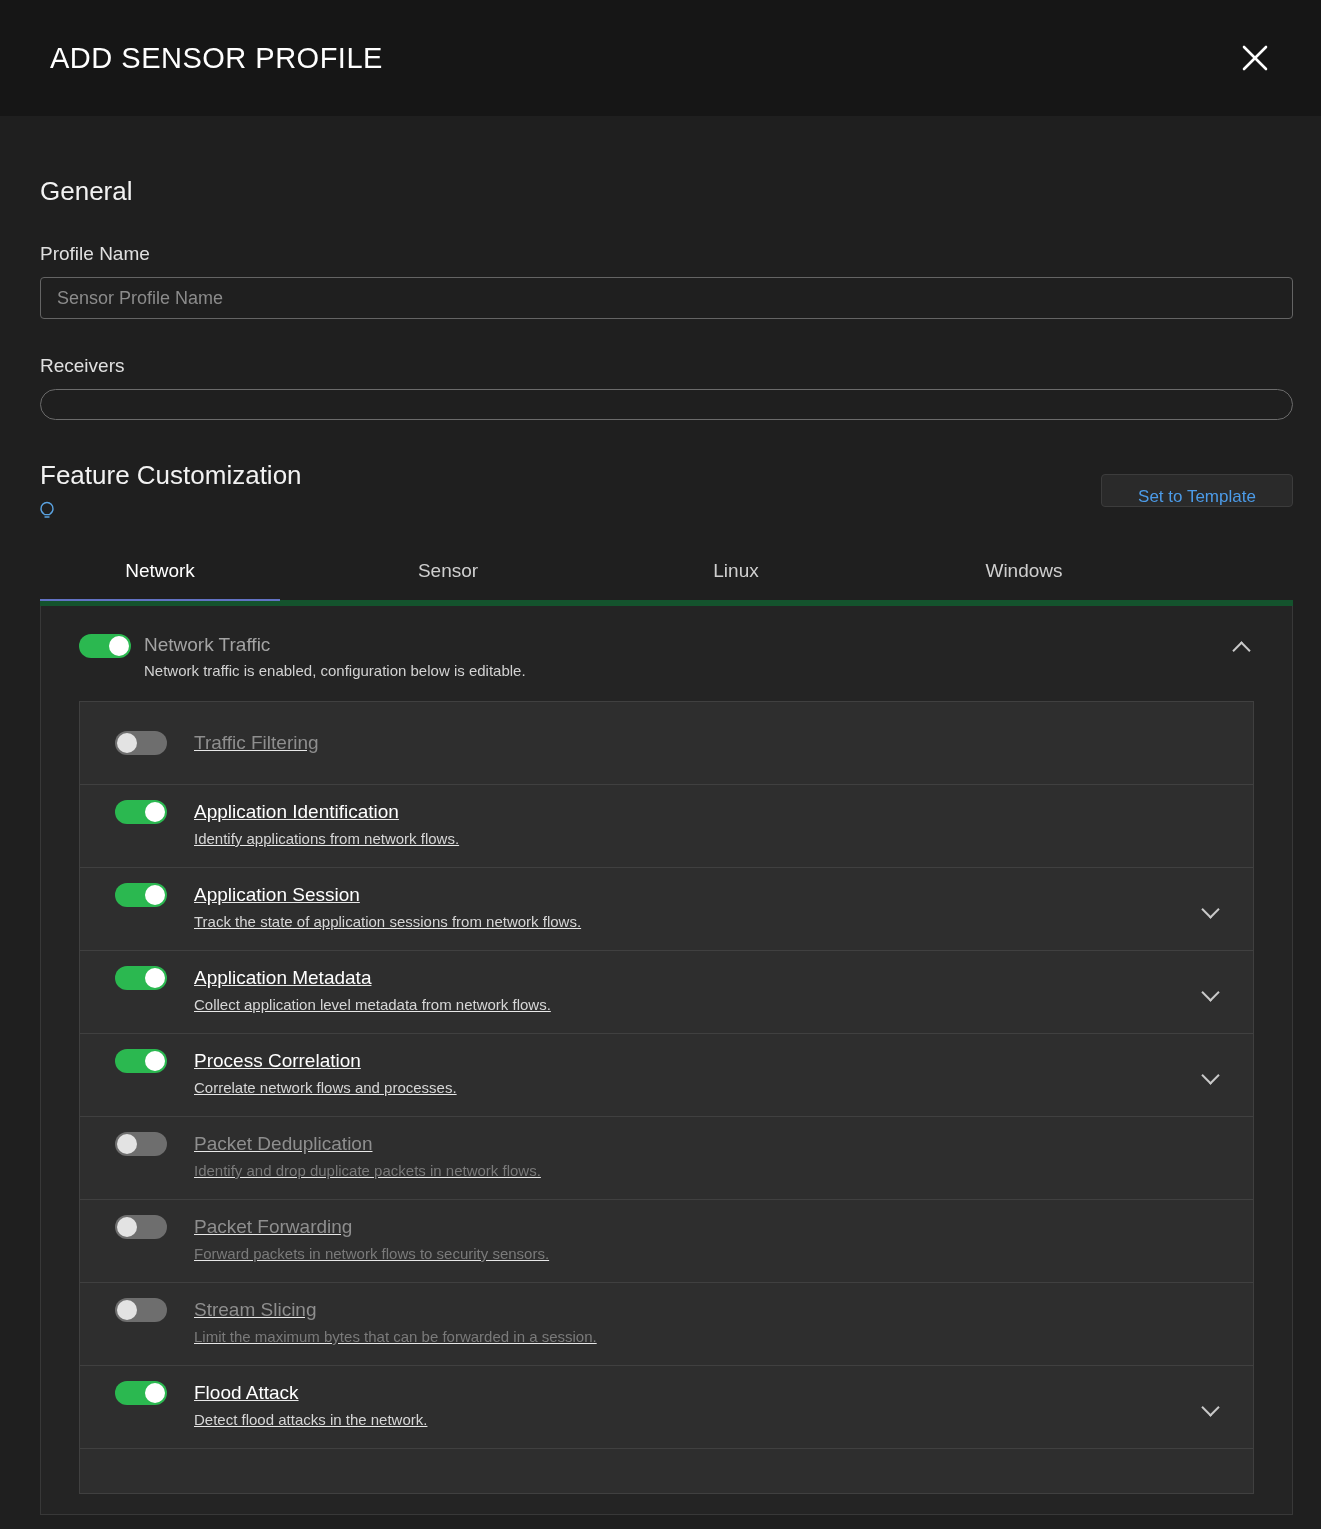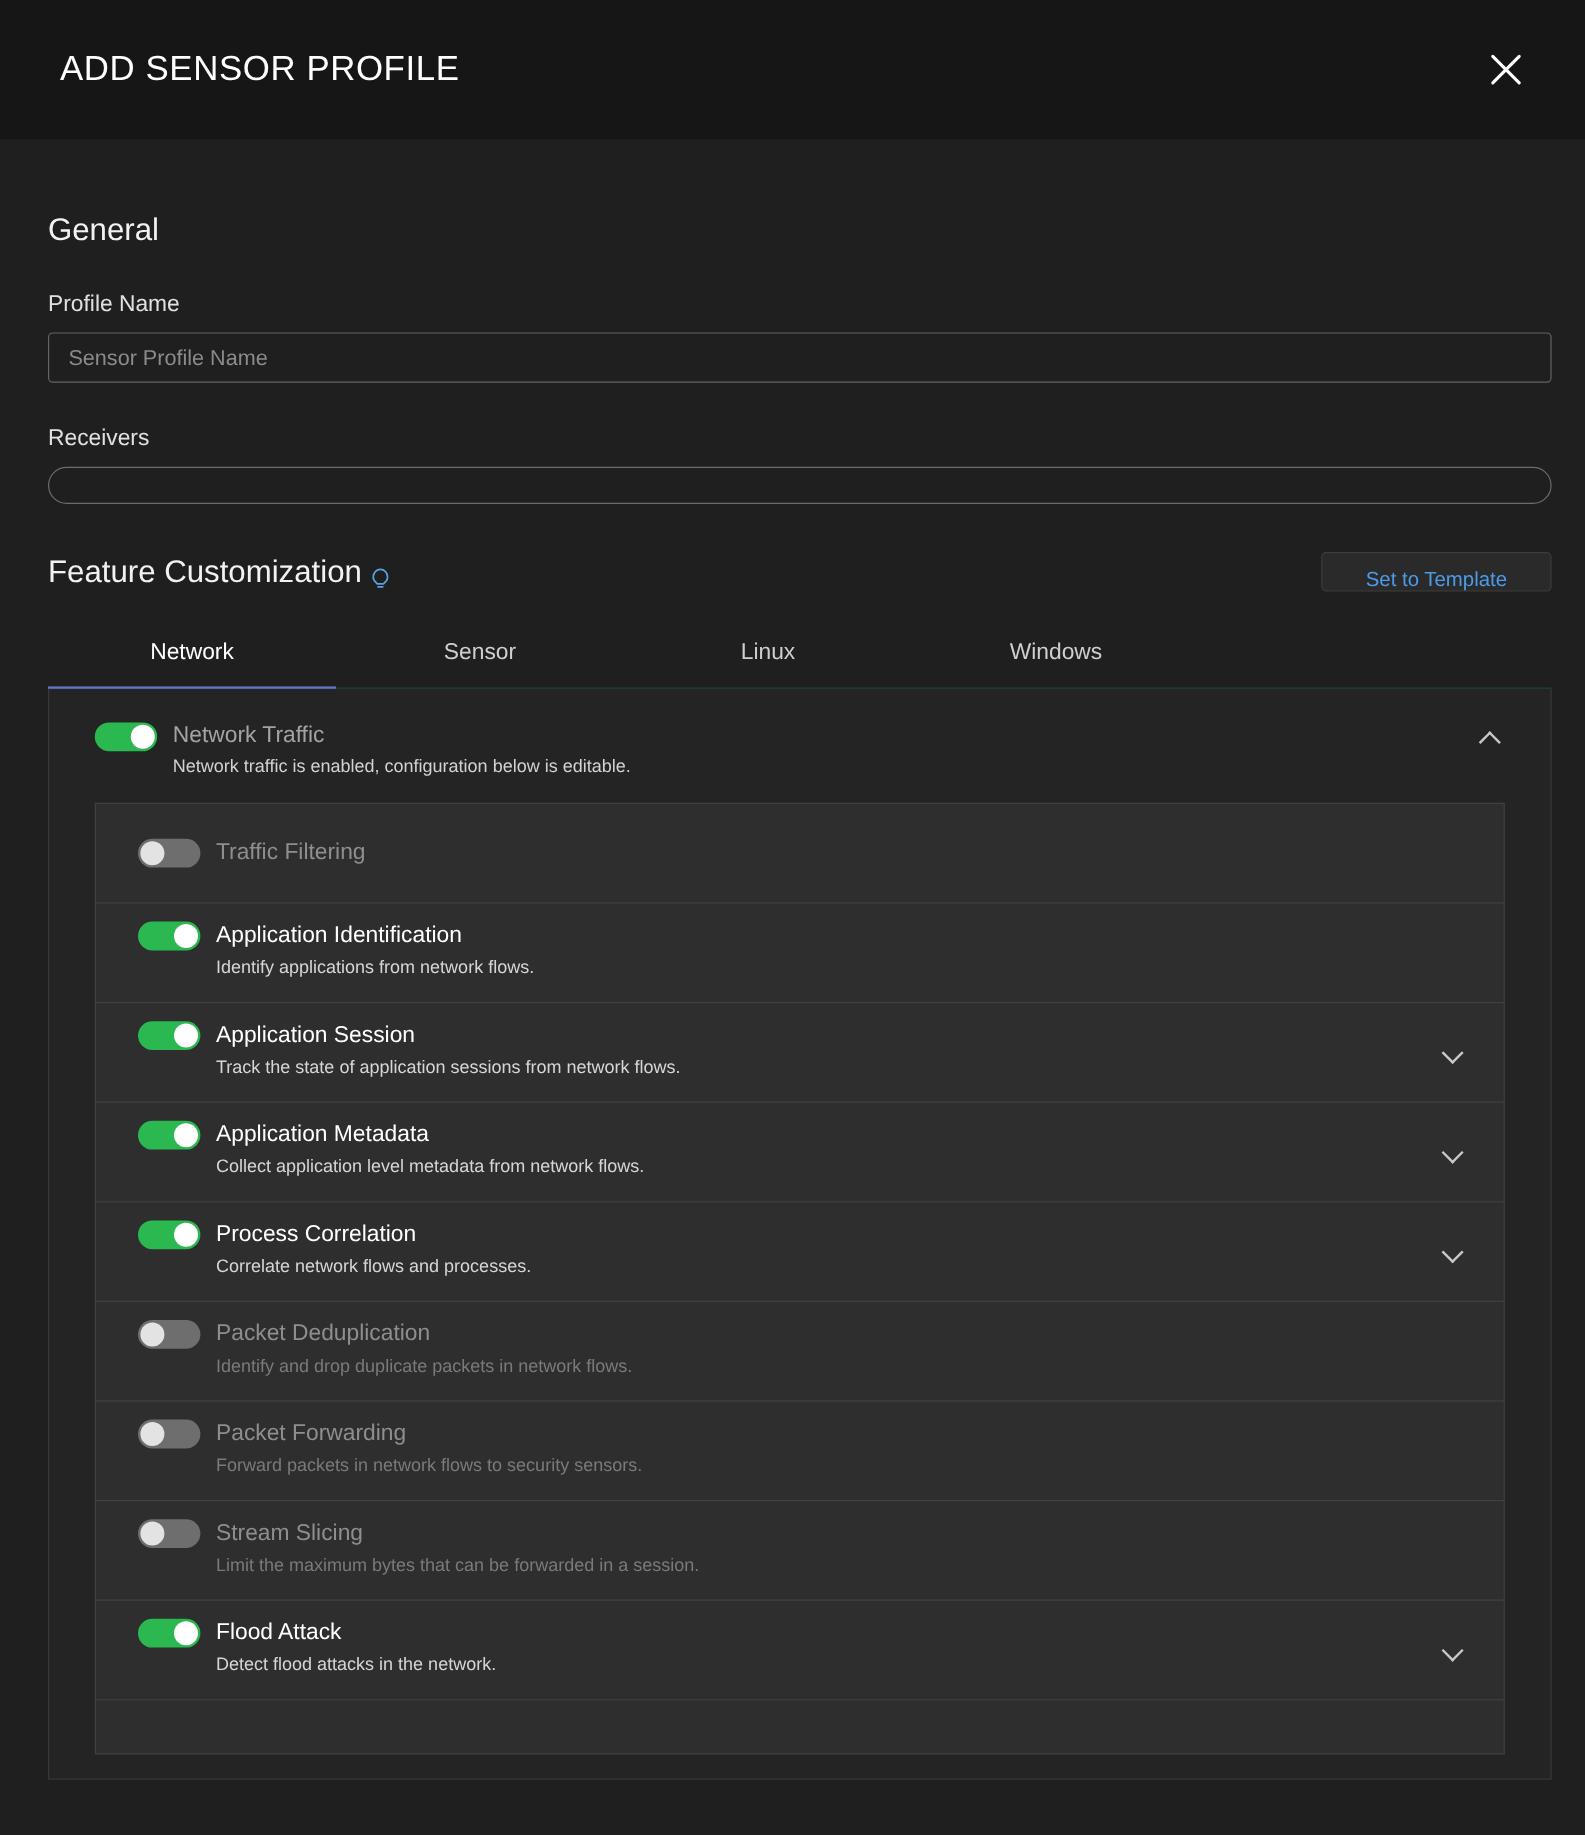--- a/index.html
+++ b/index.html
@@ -37,32 +37,32 @@
   .text-input::placeholder { color:#8b8b8b; }
 
   .pill-input {
     margin-top:12px; width:100%; height:31px;
     border:1px solid #6b6b6b; border-radius:16px; background:transparent;
     cursor:text;
   }
 
   
   .fc-header { margin-top:40px; display:flex; align-items:center; justify-content:space-between; }
-  .fc-title-wrap { display:flex; align-items:flex-end; gap:8px; }
+  .fc-title-wrap { display:flex; align-items:flex-start; gap:8px;flex-direction:column; }
   .bulb { margin-top:2px; }
 
   .template-btn {
     min-width:192px; height:33px; padding:12px 24px;
     background:#2a2a2a; border:1px solid #3c3c3c; border-radius:4px;
     color:var(--accent-blue,#4c9be8); font-size:17px; cursor:pointer;
     font-family:"Liberation Sans", sans-serif;
   }
 
   
-  .tabs { margin-top:22px; display:flex; border-bottom:1px solid #14532d; }
+  .tabs { margin-top:22px; display:flex; border-bottom:6px solid #14532d;gap:48px; }
   .tab {
     width:240px; height:58px; display:flex; align-items:center; justify-content:center;
     font-size:19px; color:#cfcfcf; cursor:pointer; position:relative;
   }
   .tab.active { color:#ffffff; }
   .tab.active::after {
     content:""; position:absolute; left:0; right:0; bottom:-1px; height:2px;
     background:var(--tab-indicator,#6272c4);
   }
 
@@ -102,21 +102,21 @@
 
   
   .feature-list { margin:22px 38px 0 38px; }
   .feature-row {
     display:flex; align-items:flex-start;
     min-height:84px; background:#2e2e2e; border:1px solid #404040;
     padding:15px 30px 15px 35px; margin-top:-1px;
   }
   .feature-row:first-child { margin-top:0; }
   .feature-row.no-desc { align-items:center; }
-  .feature-text { margin-left:13px; }
+  .feature-text { margin-left:27px;text-decoration:underline; }
   .feature-title { font-size:19px; color:#ffffff; line-height:24px; }
   .feature-desc { margin-top:6px; font-size:15px; color:#d6d6d6; }
   .feature-row.off .feature-title { color:#8e8e8e; }
   .feature-row.off .feature-desc { color:#7a7a7a; }
   .feature-row.stub { min-height:46px; background:#2e2e2e; }
 </style>
 </head>
 <body>
 
 <div class="modal">

